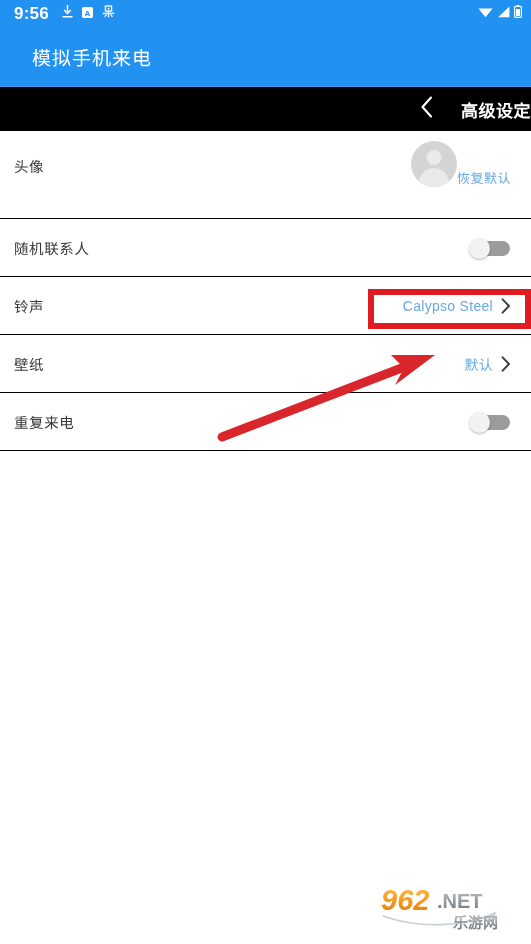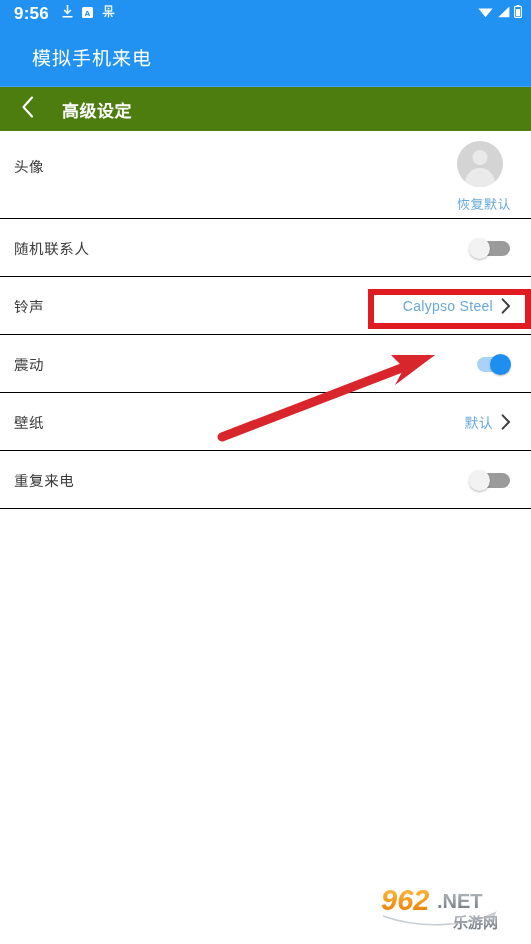--- a/index.html
+++ b/index.html
@@ -27,22 +27,22 @@
   .titlebar{
     height:60px; background:#2191F2;
     display:flex; align-items:center; padding-left:32px;
   }
   .title-text{ color:#ffffff; font-size:19px; letter-spacing:1px; }
 
   .title-divider{ height:1px; background:#3c9ef5; }
 
   
   .subheader{
-    height:44px; background:#4d7c0f;
-    display:flex; align-items:center; padding-left:14px;
+    height:44px; background:#000000;
+    display:flex; align-items:center; padding-left:14px;justify-content:flex-end;
   }
   .back-btn{
     width:28px; height:28px; display:flex; align-items:center; justify-content:center;
     cursor:pointer;
   }
   .subheader-title{
     color:#ffffff; font-size:17px; font-weight:bold; margin-left:20px; letter-spacing:.5px;
   }
 
   
@@ -54,21 +54,21 @@
     background:#fff;
   }
   .row-label{ font-size:14.5px; color:#3a3a3a; letter-spacing:.6px; }
   .row-spacer{ flex:1; }
   .row-right{ display:flex; align-items:center; }
 
   
   .row-avatar{ height:88px; align-items:flex-start; padding-top:0; }
   .row-avatar .row-label{ margin-top:24px; }
   .avatar-col{
-    display:flex; flex-direction:column; align-items:flex-start; margin-top:10px;
+    display:flex; flex-direction:row; align-items:flex-end; margin-top:10px;
   }
   .avatar{
     width:46px; height:46px; border-radius:50%;
     background:#d4d4d4; position:relative; overflow:hidden;
   }
   .avatar .head{
     position:absolute; left:50%; top:9px; transform:translateX(-50%);
     width:15px; height:15px; border-radius:50%; background:#eaeaea;
   }
   .avatar .body{
@@ -213,28 +213,20 @@
       <span class="row-right">
         <span class="value-text">Calypso Steel</span>
         <span class="chev">
           <svg width="10" height="16" viewBox="0 0 10 16">
             <path d="M1.6 1.3 L8 8 L1.6 14.7" fill="none" stroke="#3c3c3c" stroke-width="1.9" stroke-linecap="round" stroke-linejoin="round"></path>
           </svg>
         </span>
       </span>
     </div>
 
-    <div class="row row-std">
-      <span class="row-label">震动</span>
-      <span class="row-spacer"></span>
-      <span class="toggle on">
-        <span class="track"></span>
-        <span class="knob"></span>
-      </span>
-    </div>
 
     <div class="row row-std">
       <span class="row-label">壁纸</span>
       <span class="row-spacer"></span>
       <span class="row-right">
         <span class="value-text">默认</span>
         <span class="chev">
           <svg width="10" height="16" viewBox="0 0 10 16">
             <path d="M1.6 1.3 L8 8 L1.6 14.7" fill="none" stroke="#3c3c3c" stroke-width="1.9" stroke-linecap="round" stroke-linejoin="round"></path>
           </svg>

